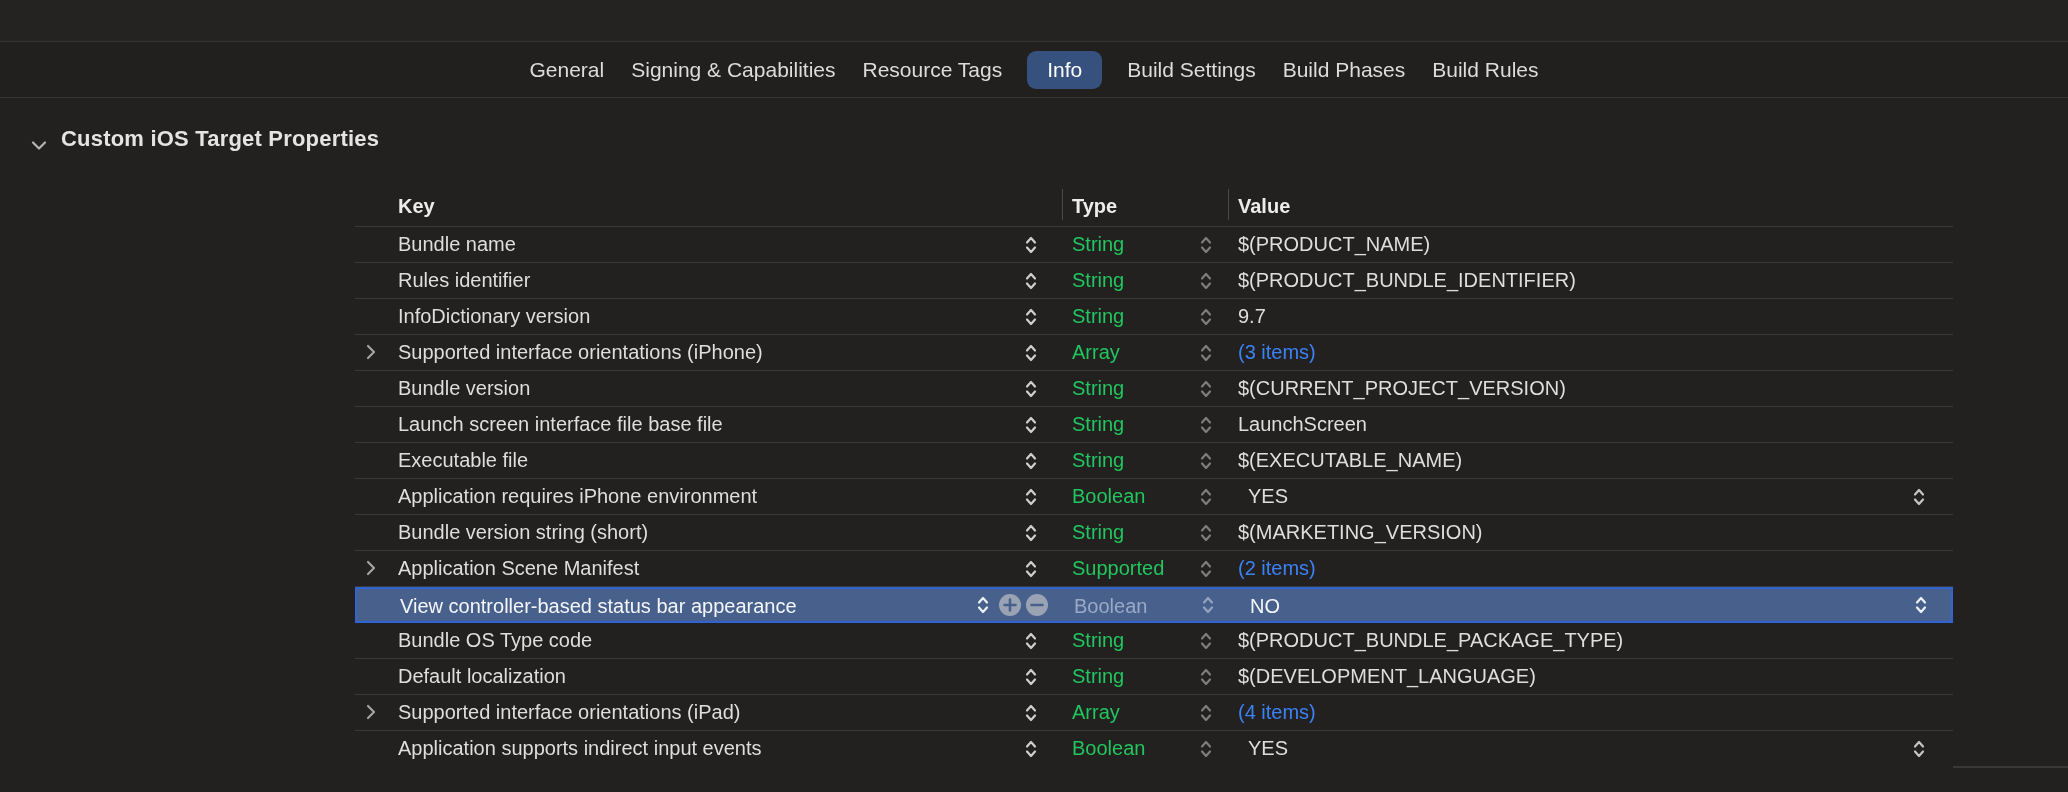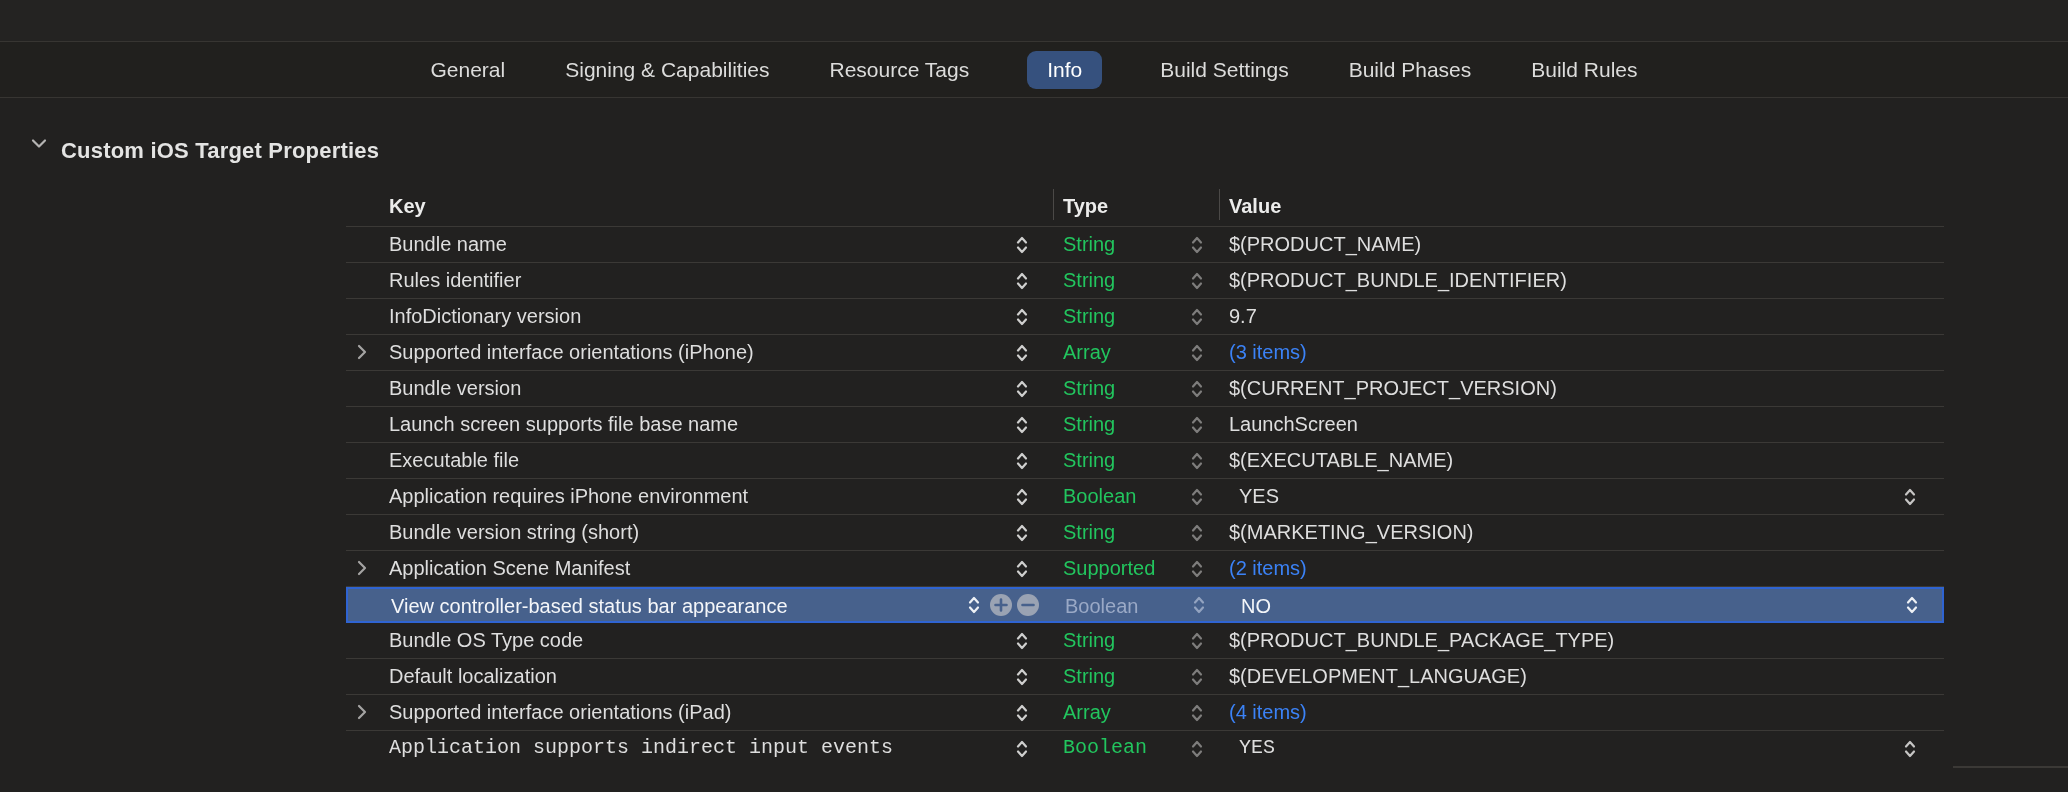--- a/index.html
+++ b/index.html
@@ -4,41 +4,41 @@
 <style>
   html,body { margin:0; padding:0; }
   body {
     width:2068px; height:792px; overflow:hidden; position:relative;
     background:#222120; color:#dedede;
     font-family:"Liberation Sans", sans-serif;
   }
   .topstrip { height:41px; background:#242322; border-bottom:1px solid #373532; }
   .tabbar {
     height:55px; background:#21201e; border-bottom:1px solid #373532;
-    display:flex; align-items:center; justify-content:center; gap:56px;
+    display:flex; align-items:center; justify-content:center; gap:23px;
     font-size:21px; color:#dcdcdb;
   }
   .tab { padding:7px 2px; border-radius:9px; cursor:default; white-space:nowrap; }
   .tab.selected { background:var(--pill,#36517e); padding:7px 20px; color:#ffffff; }
 
-  .section-header { position:absolute; left:30px; top:116px; height:36px; display:flex; align-items:flex-start; gap:13px;margin-top:22px; }
+  .section-header { position:absolute; left:30px; top:116px; height:36px; display:flex; align-items:flex-end; gap:13px; }
   .section-chevron { color:#b5b4b3; display:flex; }
   .section-title { font-size:22px; font-weight:700; color:#e4e4e3; letter-spacing:0.2px; }
 
-  .ptable { position:absolute; left:346px; top:186px; width:1598px; font-size:20px; }
+  .ptable { position:absolute; left:355px; top:186px; width:1598px; font-size:20px; }
   .thead { position:relative; height:41px; border-bottom:1px solid #3b3936; box-sizing:border-box; font-weight:600; color:#ececeb; }
   .thead .cell { line-height:40px; }
   .th-key { position:absolute; left:43px; }
   .th-type { position:absolute; left:717px; }
   .th-value { position:absolute; left:883px; }
   .vsep { position:absolute; top:3px; height:31px; width:1px; background:#4b4947; }
   .vsep.type { left:707px; } .vsep.value { left:873px; }
 
   .row { position:relative; height:36px; box-sizing:border-box; border-bottom:1px solid #3b3936; }
-  .row:last-child { border-bottom:none;font-family:Liberation Mono, monospace; }
+  .row:last-child { border-bottom:none; }
   .row.selected { background:var(--selbg,#47618c); border:2px solid var(--selborder,#2f64d2); }
 
   .cell { position:absolute; top:0; line-height:34px; white-space:nowrap; }
   .ckey { left:43px; color:#dedede; }
   .ctype { left:717px; color:#22c55e; }
   .cvalue { left:883px; color:#dedede; }
   .cvalue.muted { color:#3b82f6; }
   .cvalue.bool { left:893px; }
   .row.selected .ckey, .row.selected .cvalue { color:#f4f6f9; }
   .row.selected .ctype { color:#9aa9c6; }
@@ -175,21 +175,21 @@
         <span class="cell ctype">String</span>
         <span class="stepper type-stepper">
           <svg width="16" height="24" viewBox="0 0 16 24">
             <path d="M4 9.5 L8 5 L12 9.5" fill="none" stroke="currentColor" stroke-width="2.2" stroke-linecap="round" stroke-linejoin="round"></path>
             <path d="M4 14.5 L8 19 L12 14.5" fill="none" stroke="currentColor" stroke-width="2.2" stroke-linecap="round" stroke-linejoin="round"></path>
           </svg>
         </span>
         <span class="cell cvalue">$(CURRENT_PROJECT_VERSION)</span>
       </div>
       <div class="row">
-        <span class="cell ckey">Launch screen supports file base name</span>
+        <span class="cell ckey">Launch screen interface file base file</span>
         <span class="stepper key-stepper">
           <svg width="16" height="24" viewBox="0 0 16 24">
             <path d="M4 9.5 L8 5 L12 9.5" fill="none" stroke="currentColor" stroke-width="2.2" stroke-linecap="round" stroke-linejoin="round"></path>
             <path d="M4 14.5 L8 19 L12 14.5" fill="none" stroke="currentColor" stroke-width="2.2" stroke-linecap="round" stroke-linejoin="round"></path>
           </svg>
         </span>
         <span class="cell ctype">String</span>
         <span class="stepper type-stepper">
           <svg width="16" height="24" viewBox="0 0 16 24">
             <path d="M4 9.5 L8 5 L12 9.5" fill="none" stroke="currentColor" stroke-width="2.2" stroke-linecap="round" stroke-linejoin="round"></path>

